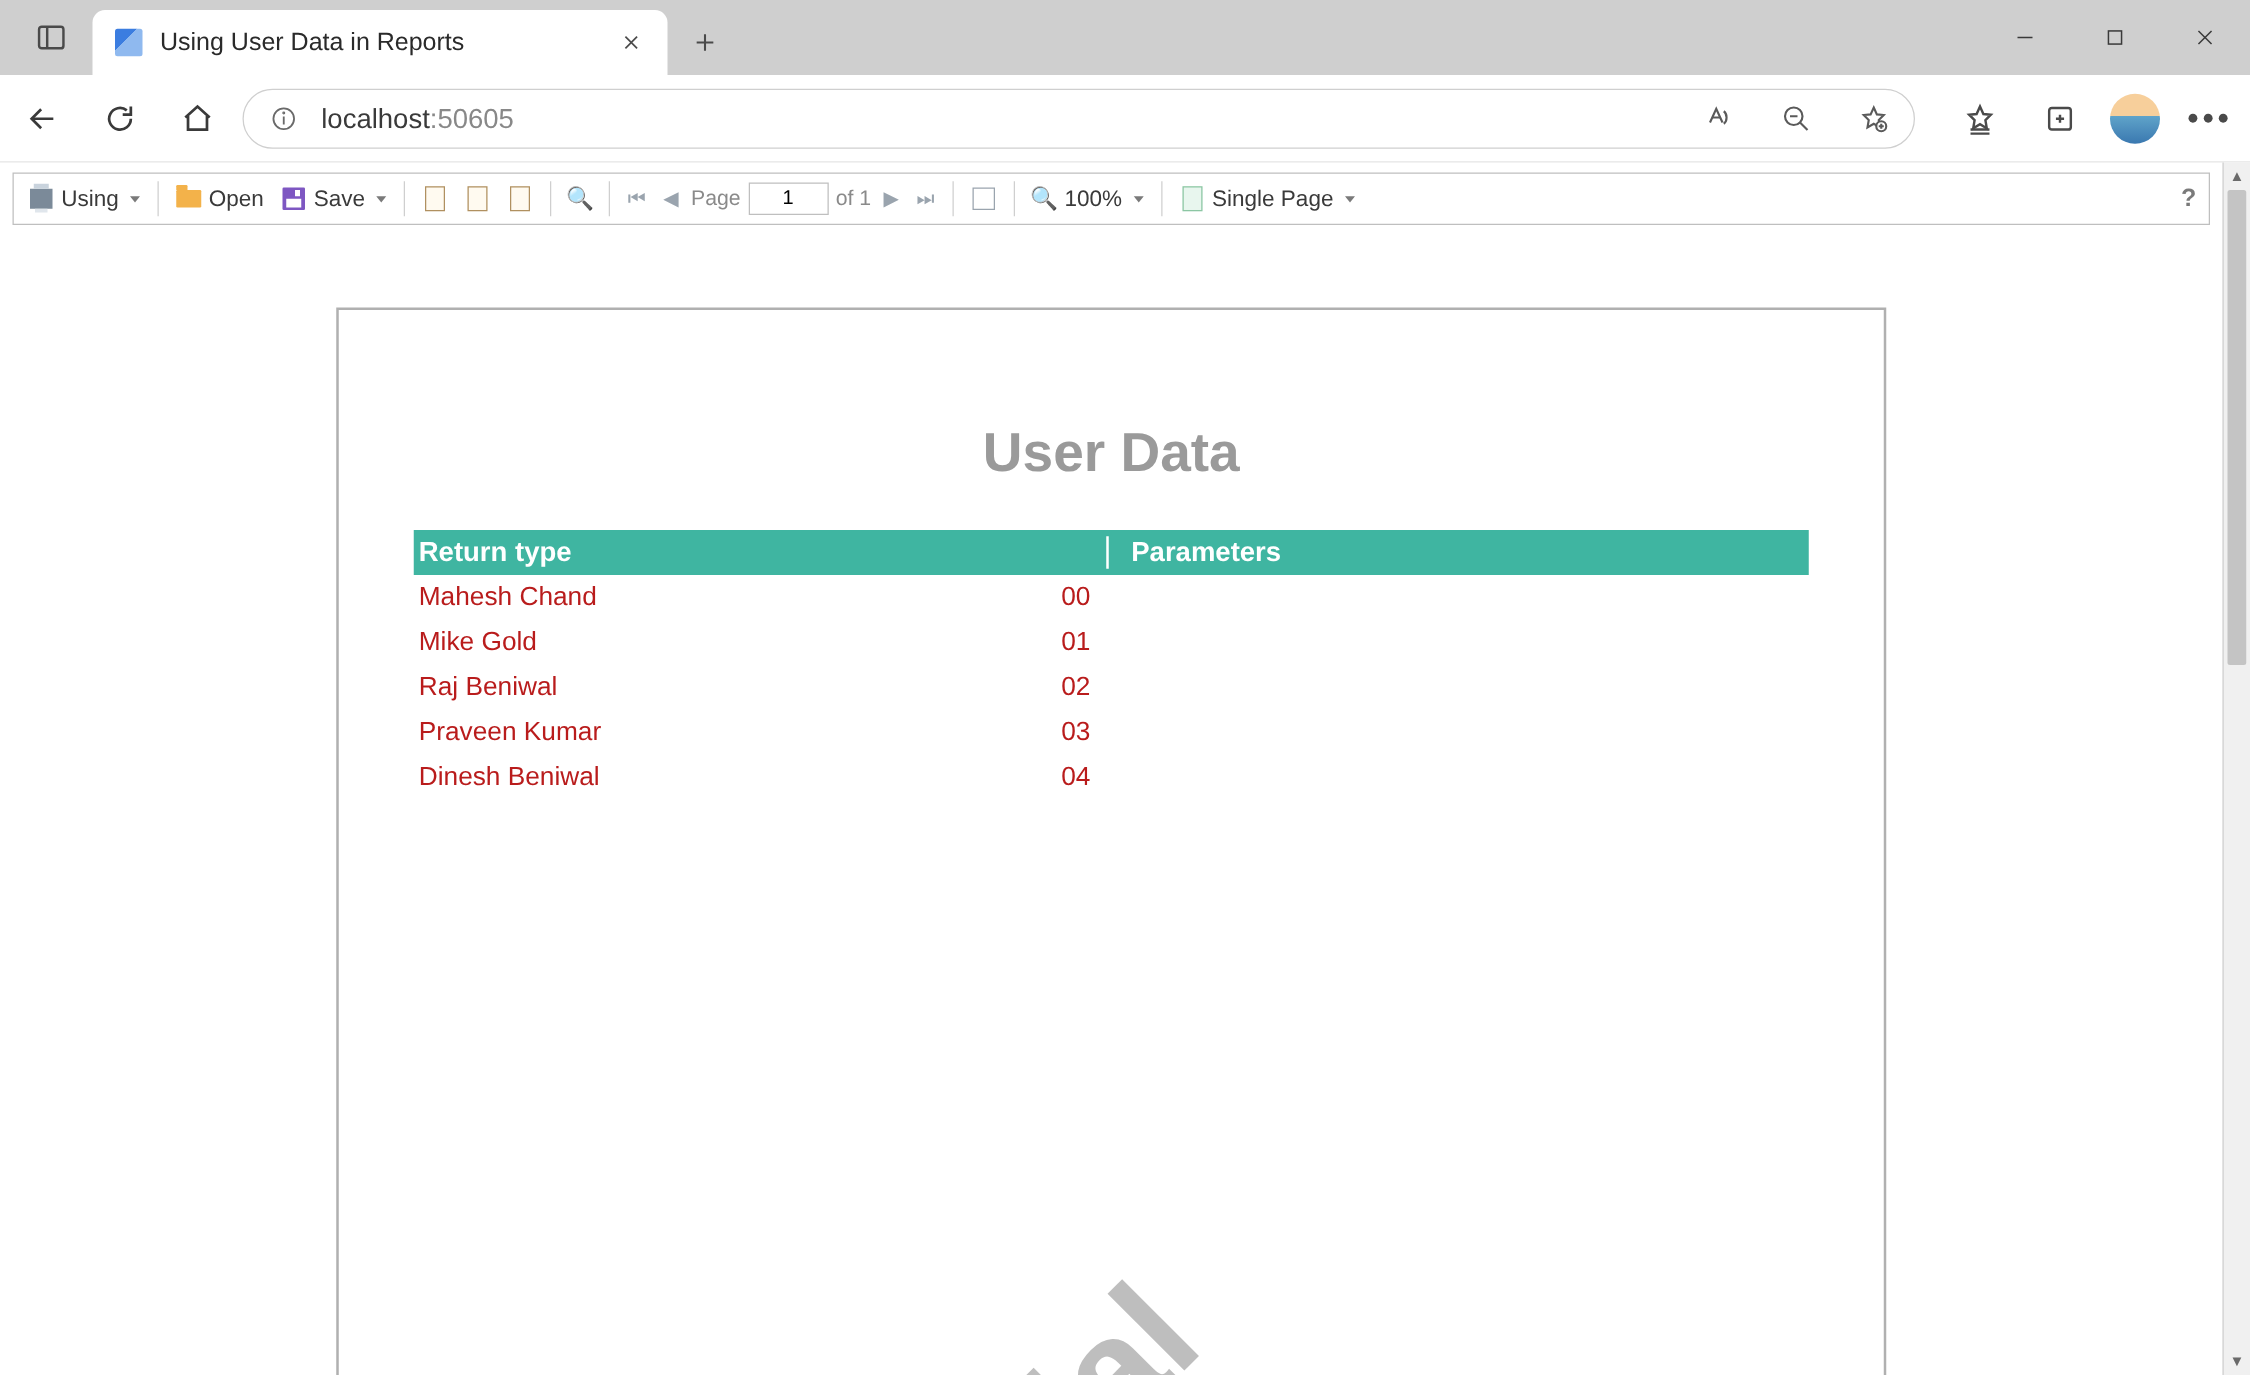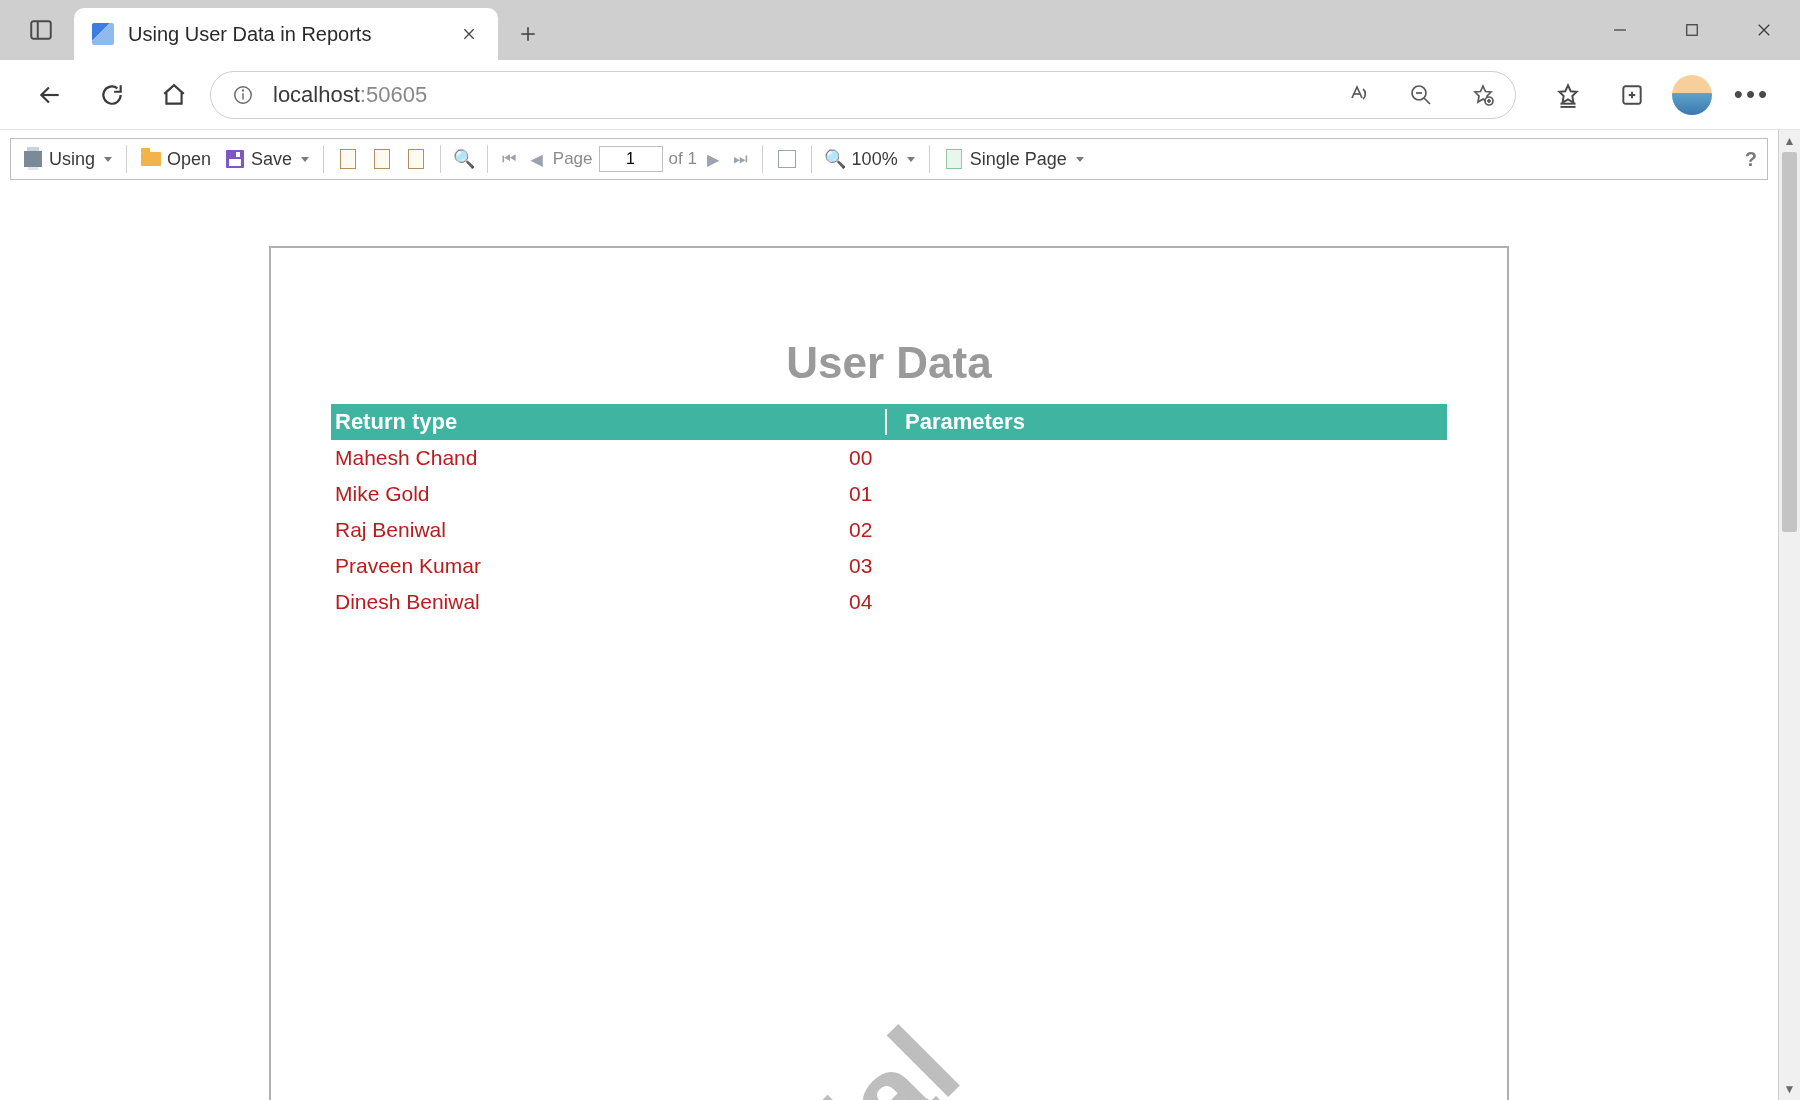--- a/index.html
+++ b/index.html
@@ -23,21 +23,21 @@
     width: 66px;
     height:60px;
     display:flex;
     align-items:center;
     justify-content:center;
   }
   .tab-side-icon svg { width:26px; height:26px; stroke:#4a4a4a; }
 
   .tab {
     height: 52px;
-    width: 424px;
+    width: 460px;
     background:#fff;
     border-radius: 10px 10px 0 0;
     display:flex;
     align-items:center;
     padding: 0 14px 0 18px;
     gap: 14px;
     position:relative;
   }
   .tab .favicon {
     width:22px; height:22px;
@@ -79,21 +79,21 @@
     cursor:pointer;
   }
   .win-btn svg { width:18px;height:18px; stroke:#3a3a3a; stroke-width:1.6; fill:none; }
 
   
   .nav-bar {
     height: 70px;
     background:#fff;
     display:flex;
     align-items:center;
-    padding: 0 24px;
+    padding: 0 8px;
     gap: 10px;
     border-bottom:1px solid #e5e5e5;
   }
   .nav-btn {
     width:52px;height:52px;
     display:flex;align-items:center;justify-content:center;
     border-radius:6px;
     cursor:pointer;
   }
   .nav-btn svg { width:26px;height:26px; stroke:#3a3a3a; stroke-width:2; fill:none; }
@@ -237,21 +237,21 @@
     position:absolute;
     top:58px; left:0; right:0; bottom:0;
     overflow:hidden;
   }
   .report-title {
     text-align:center;
     font-size:44px;
     font-weight:700;
     color:#9a9a9a;
     margin-top:90px;
-    margin-bottom:16px;
+    margin-bottom:36px;
   }
   .report-table {
     margin: 0 60px;
   }
   .rt-head {
     display:flex;
     background:#3fb5a1;
     color:#fff;
     font-size:22px;
     font-weight:700;

